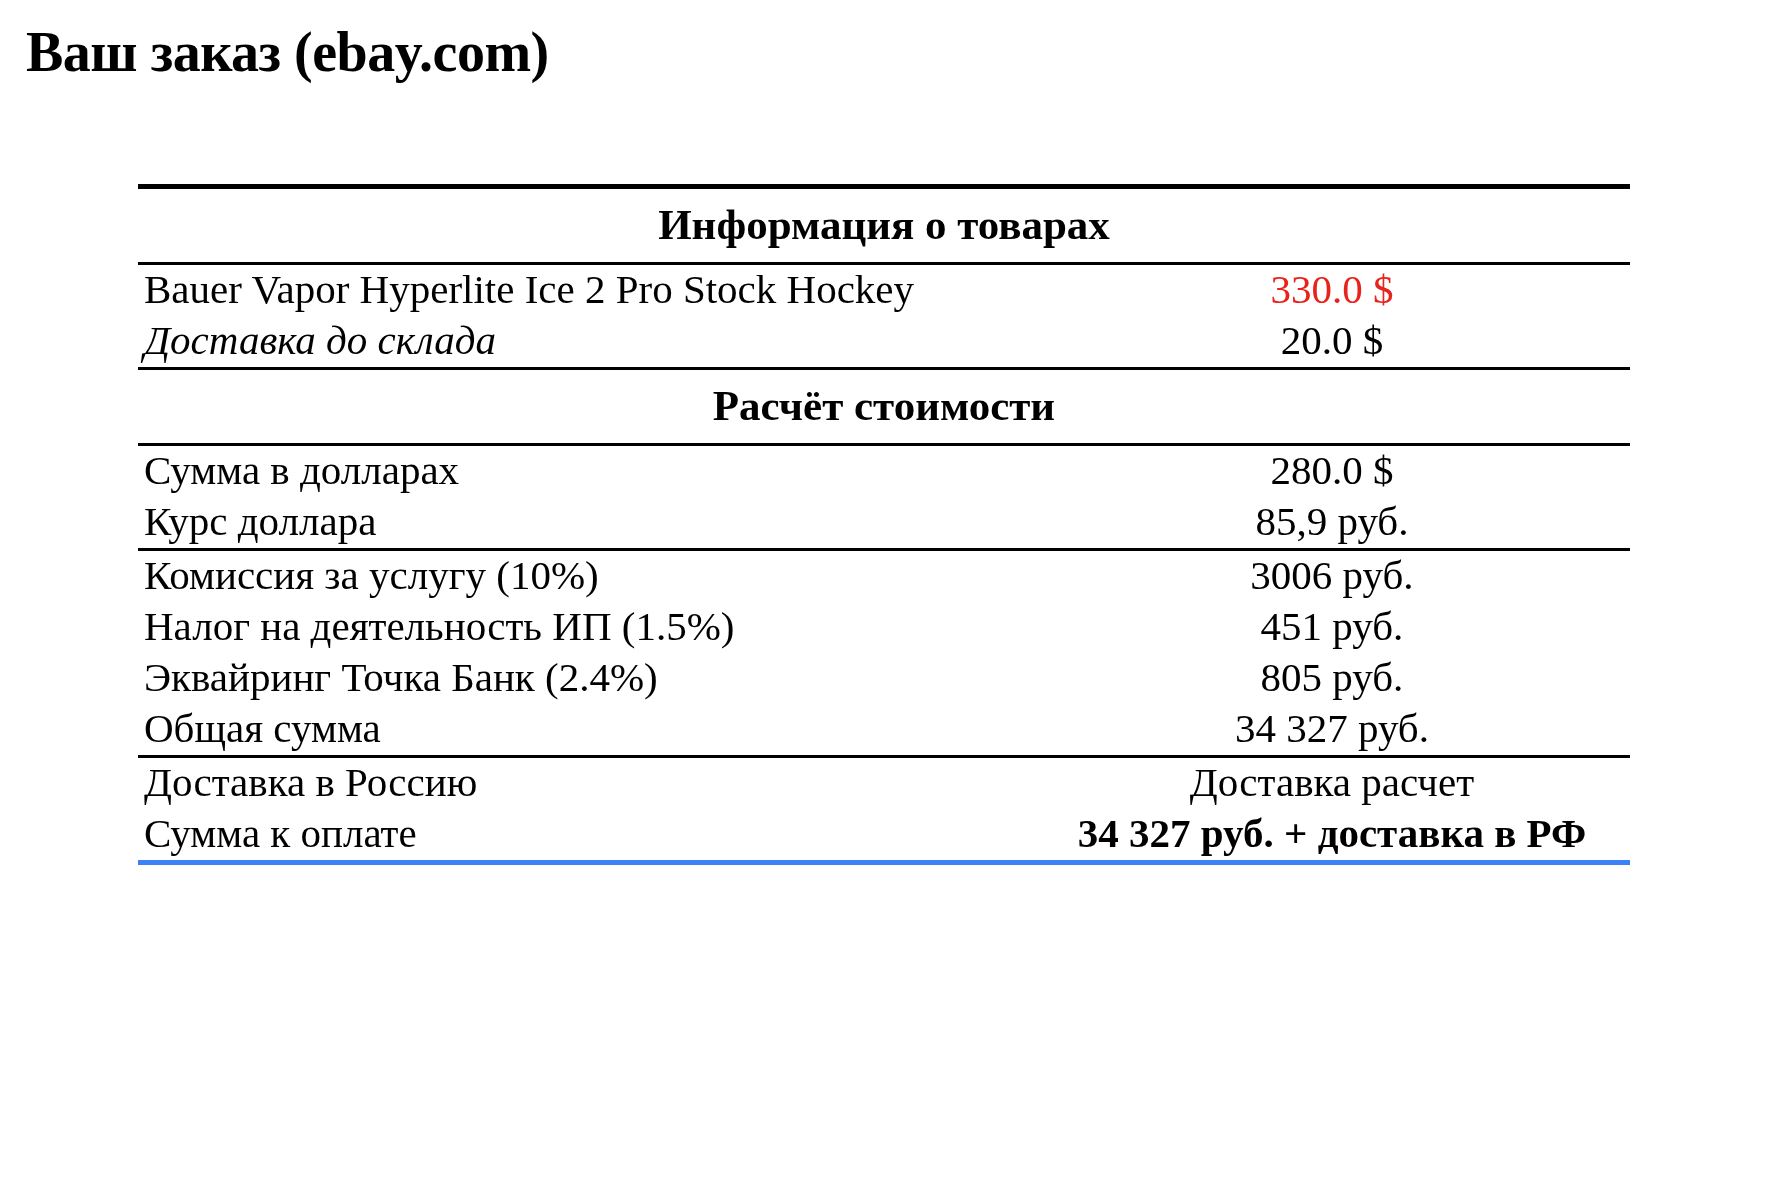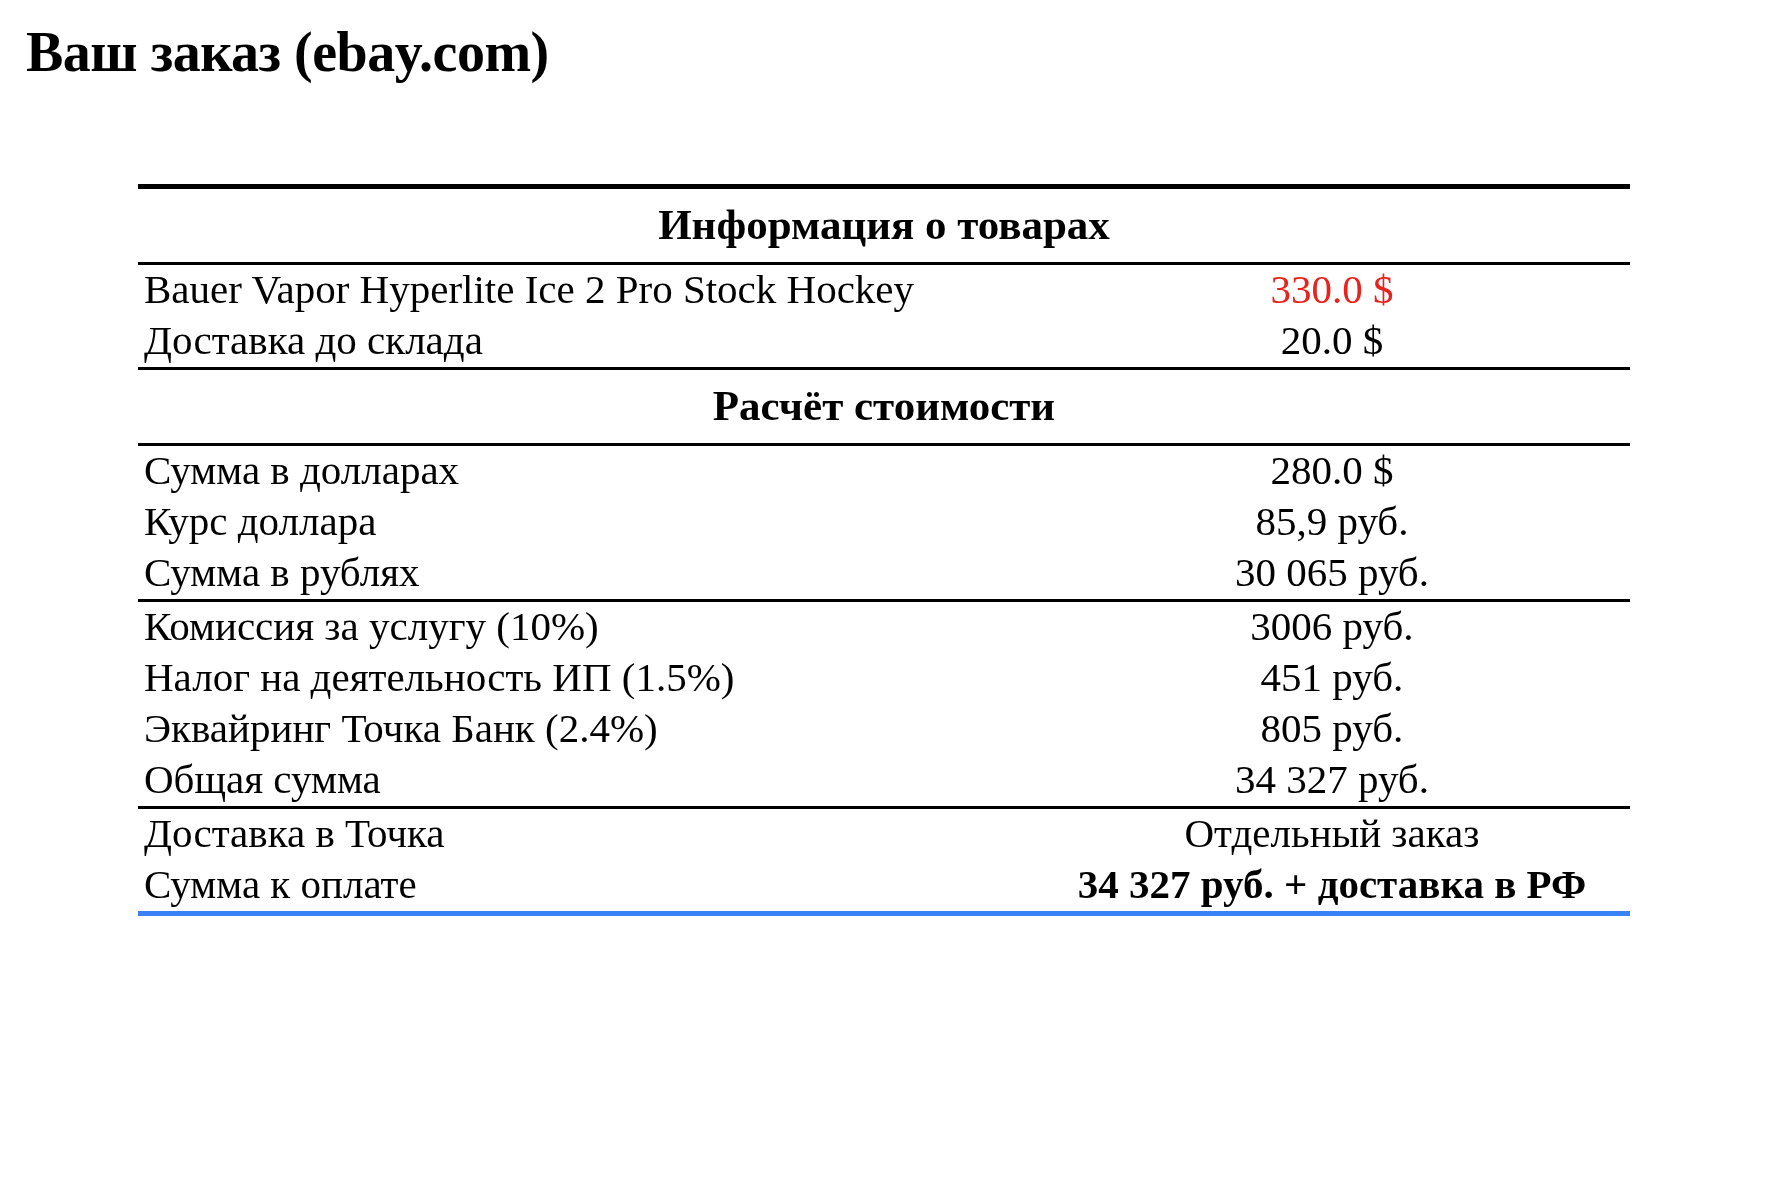--- a/index.html
+++ b/index.html
@@ -67,20 +67,21 @@
   .rule-thin td {
     border-top: 3px solid #000;
   }
   .rule-bottom-thick td {
     border-bottom: 5px solid #3b82f6;
   }
   .price-red {
     color: #e8231b;
   }
   .italic {
+    font-style: italic;
   }
   .bold {
     font-weight: bold;
   }
 </style>
 </head>
 <body>
 
 <div class="page">
 
@@ -108,45 +109,41 @@
         </tr>
 
         <tr class="rule-thin">
           <td class="label">Сумма в долларах</td>
           <td class="value">280.0 $</td>
         </tr>
         <tr>
           <td class="label">Курс доллара</td>
           <td class="value">85,9 руб.</td>
         </tr>
-        <tr>
-          <td class="label">Сумма в рублях</td>
-          <td class="value">30 065 руб.</td>
-        </tr>
 
         <tr class="rule-thin">
           <td class="label">Комиссия за услугу (10%)</td>
           <td class="value">3006 руб.</td>
         </tr>
         <tr>
           <td class="label">Налог на деятельность ИП (1.5%)</td>
           <td class="value">451 руб.</td>
         </tr>
         <tr>
           <td class="label">Эквайринг Точка Банк (2.4%)</td>
           <td class="value">805 руб.</td>
         </tr>
         <tr>
           <td class="label">Общая сумма</td>
           <td class="value">34 327 руб.</td>
         </tr>
 
         <tr class="rule-thin">
-          <td class="label">Доставка в Точка</td>
-          <td class="value">Отдельный заказ</td>
+          <td class="label">Доставка в Россию</td>
+          <td class="value">Доставка расчет</td>
         </tr>
         <tr class="rule-bottom-thick">
           <td class="label">Сумма к оплате</td>
           <td class="value bold">34 327 руб. + доставка в РФ</td>
         </tr>
 
       </tbody>
     </table>
   </div>
 

